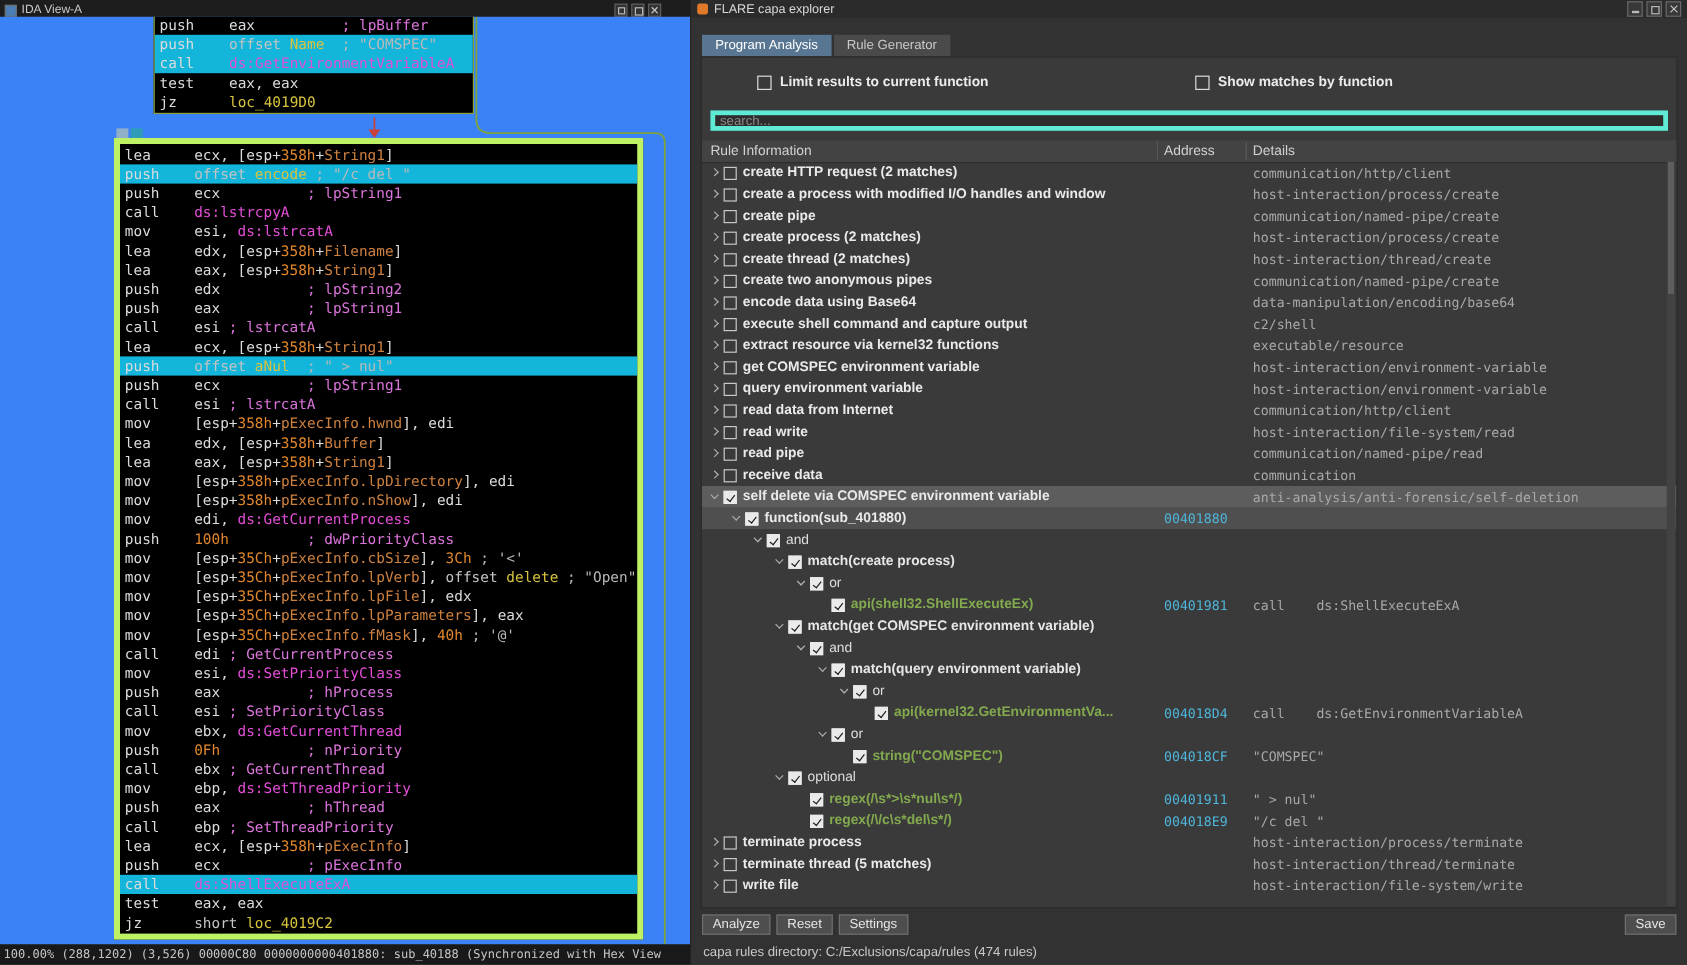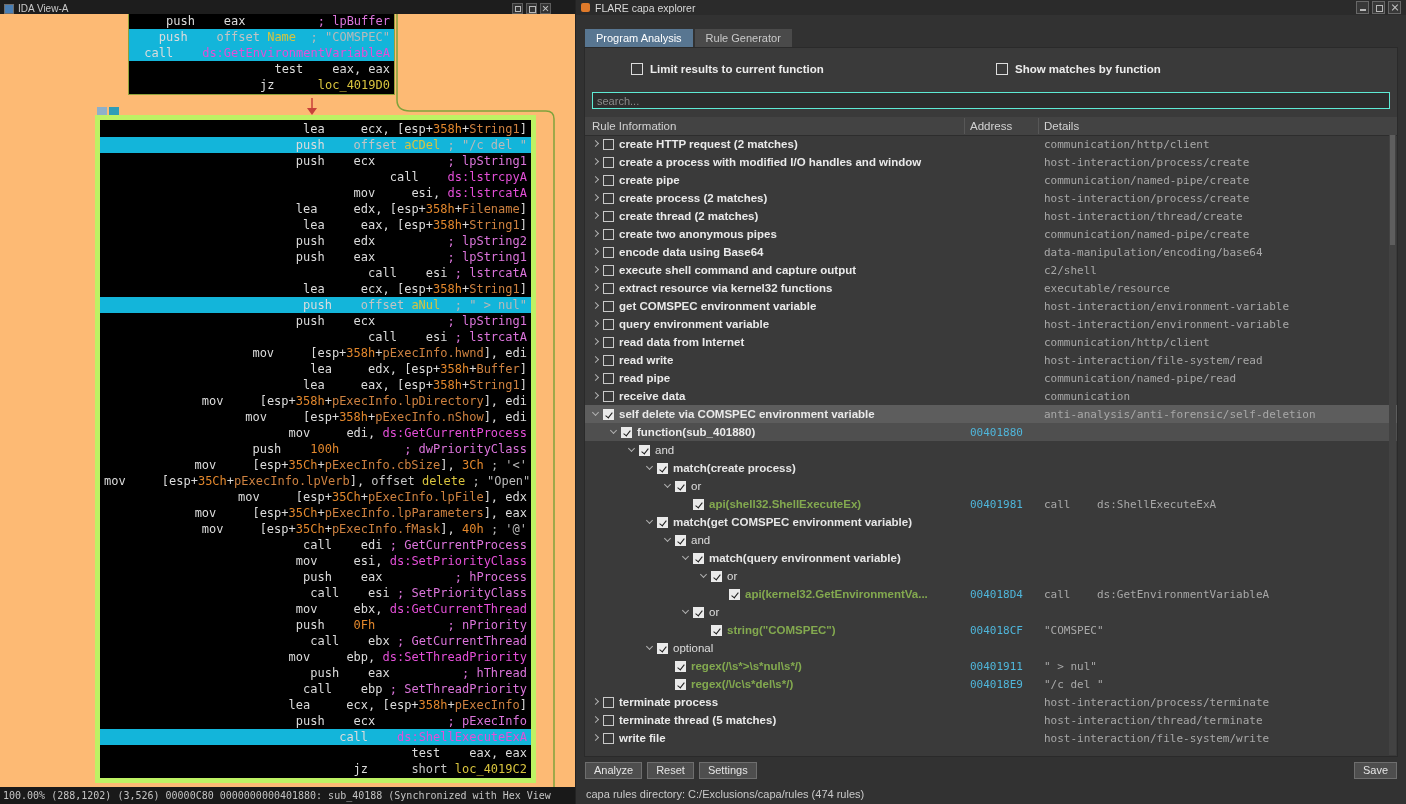--- a/index.html
+++ b/index.html
@@ -13,21 +13,21 @@
   .ida-icon{width:8px;height:8px;background:#4a7fb5;border:1px solid #6f6f6f;flex:none;}
   .ida-tb-btns{margin-left:auto;margin-right:20px;display:flex;gap:3px;}
   .wb{width:11px;height:11px;border:1px solid #5d5d5d;background:#333;position:relative;display:inline-block;box-sizing:border-box;}
   .wb-min::before{content:"";position:absolute;left:2px;bottom:2px;width:5px;height:1.2px;background:#b9b9b9;}
   .wb-restore::before{content:"";position:absolute;left:2px;top:2px;width:4px;height:4px;border:1px solid #b9b9b9;}
   .wb-max::before{content:"";position:absolute;left:1.5px;top:1.5px;width:5px;height:5px;border:1px solid #b9b9b9;}
   .wb-close::before,.wb-close::after{content:"";position:absolute;left:1px;top:4px;width:7px;height:1.2px;background:#c4c4c4;}
   .wb-close::before{transform:rotate(45deg);}
   .wb-close::after{transform:rotate(-45deg);}
 
-  .ida-canvas{position:absolute;top:14px;left:0;right:0;bottom:17px;overflow:hidden;background:#fdba74;text-align:right;}
+  .ida-canvas{position:absolute;top:14px;left:0;right:0;bottom:17px;overflow:hidden;background:#3b82f6;}
   .edges{position:absolute;left:0;top:0;}
   .block{position:absolute;background:#000;padding:1px 4px;box-sizing:border-box;}
   .block-top{left:128px;top:-3px;width:267px;border:1px solid #8fa23a;}
   .block-main{left:95px;top:101px;width:441px;border:5px solid #bef264;}
   .asm-line{font-family:"DejaVu Sans Mono",monospace;font-size:12px;height:16px;line-height:16px;white-space:pre;}
   .asm-line.hl{background:#13b5da;margin:0 -4px;padding:0 4px;}
   .c-m,.c-d{color:#dcdcdc}
   .c-k{color:#c4c4c4}
   .c-n{color:#e2872c}
   .c-v{color:#cd8140}
@@ -59,21 +59,21 @@
   .tab{height:18px;line-height:18px;padding:0 11px;font-size:11px;cursor:default;}
   .tab.active{background:#587691;color:#ffffff;}
   .tab.inactive{background:#4a4a4a;color:#c9c9c9;margin-left:2px;}
 
   .capa-panel{position:absolute;top:47px;left:8px;right:8px;height:710px;background:#3a3a3a;border:1px solid #2a2a2a;box-sizing:border-box;}
   .filter{position:absolute;top:14px;height:14px;display:flex;align-items:center;gap:7px;}
   .filter.f1{left:46px}
   .filter.f2{left:411px}
   .fcb{width:12px;height:12px;border:1.5px solid #dcdcdc;background:transparent;box-sizing:border-box;flex:none;}
   .flabel{font-size:11.5px;font-weight:bold;color:#ececec;}
-  .search{position:absolute;top:44px;left:7px;right:7px;height:17px;background:#2d2d2d;border:1px solid #5eead4;
+  .search{position:absolute;top:44px;left:7px;right:7px;height:17px;background:#2d2d2d;border:4px solid #5eead4;
     color:#bdbdbd;font-size:11px;font-family:"Liberation Sans",sans-serif;padding:0 4px;box-sizing:border-box;width:calc(100% - 14px);}
   .search::placeholder{color:#8b8b8b;opacity:1;}
 
   .thead{position:absolute;top:69px;left:0;right:0;height:18px;background:#434343;border-bottom:1px solid #2d2d2d;
     font-size:11.5px;color:#d2d2d2;text-align:center;}
   .th{position:absolute;top:0;line-height:18px;}
   .th1{left:7px}.th2{left:385px}.th3{left:459px}
   .thsep{position:absolute;top:1px;bottom:1px;width:1px;background:#575757;}
   .ts1{left:379px}.ts2{left:453px}
 
@@ -142,21 +142,21 @@
       </div>
 
       <div class="node-icons">
         <span class="node-icon ni-1"></span>
         <span class="node-icon ni-2"></span>
       </div>
 
       <div class="block block-main">
         <div id="block-main-lines">
             <div class="asm-line"><span class="c-m">lea     </span><span class="c-d">ecx, [esp+</span><span class="c-n">358h</span><span class="c-d">+</span><span class="c-v">String1</span><span class="c-d">]</span></div>
-            <div class="asm-line hl"><span class="c-m">push    </span><span class="c-k">offset </span><span class="c-y">aCDel</span><span class="c-d"> </span><span class="c-g">; "/c del "</span></div>
+            <div class="asm-line hl"><span class="c-m">push    </span><span class="c-k">offset </span><span class="c-y">encode</span><span class="c-d"> </span><span class="c-g">; "/c del "</span></div>
             <div class="asm-line"><span class="c-m">push    </span><span class="c-d">ecx</span><span class="c-d">          </span><span class="c-c">; lpString1</span></div>
             <div class="asm-line"><span class="c-m">call    </span><span class="c-a">ds:lstrcpyA</span></div>
             <div class="asm-line"><span class="c-m">mov     </span><span class="c-d">esi, </span><span class="c-a">ds:lstrcatA</span></div>
             <div class="asm-line"><span class="c-m">lea     </span><span class="c-d">edx, [esp+</span><span class="c-n">358h</span><span class="c-d">+</span><span class="c-v">Filename</span><span class="c-d">]</span></div>
             <div class="asm-line"><span class="c-m">lea     </span><span class="c-d">eax, [esp+</span><span class="c-n">358h</span><span class="c-d">+</span><span class="c-v">String1</span><span class="c-d">]</span></div>
             <div class="asm-line"><span class="c-m">push    </span><span class="c-d">edx</span><span class="c-d">          </span><span class="c-c">; lpString2</span></div>
             <div class="asm-line"><span class="c-m">push    </span><span class="c-d">eax</span><span class="c-d">          </span><span class="c-c">; lpString1</span></div>
             <div class="asm-line"><span class="c-m">call    </span><span class="c-d">esi </span><span class="c-c">; lstrcatA</span></div>
             <div class="asm-line"><span class="c-m">lea     </span><span class="c-d">ecx, [esp+</span><span class="c-n">358h</span><span class="c-d">+</span><span class="c-v">String1</span><span class="c-d">]</span></div>
             <div class="asm-line hl"><span class="c-m">push    </span><span class="c-k">offset </span><span class="c-y">aNul</span><span class="c-d">  </span><span class="c-g">; " &gt; nul"</span></div>

